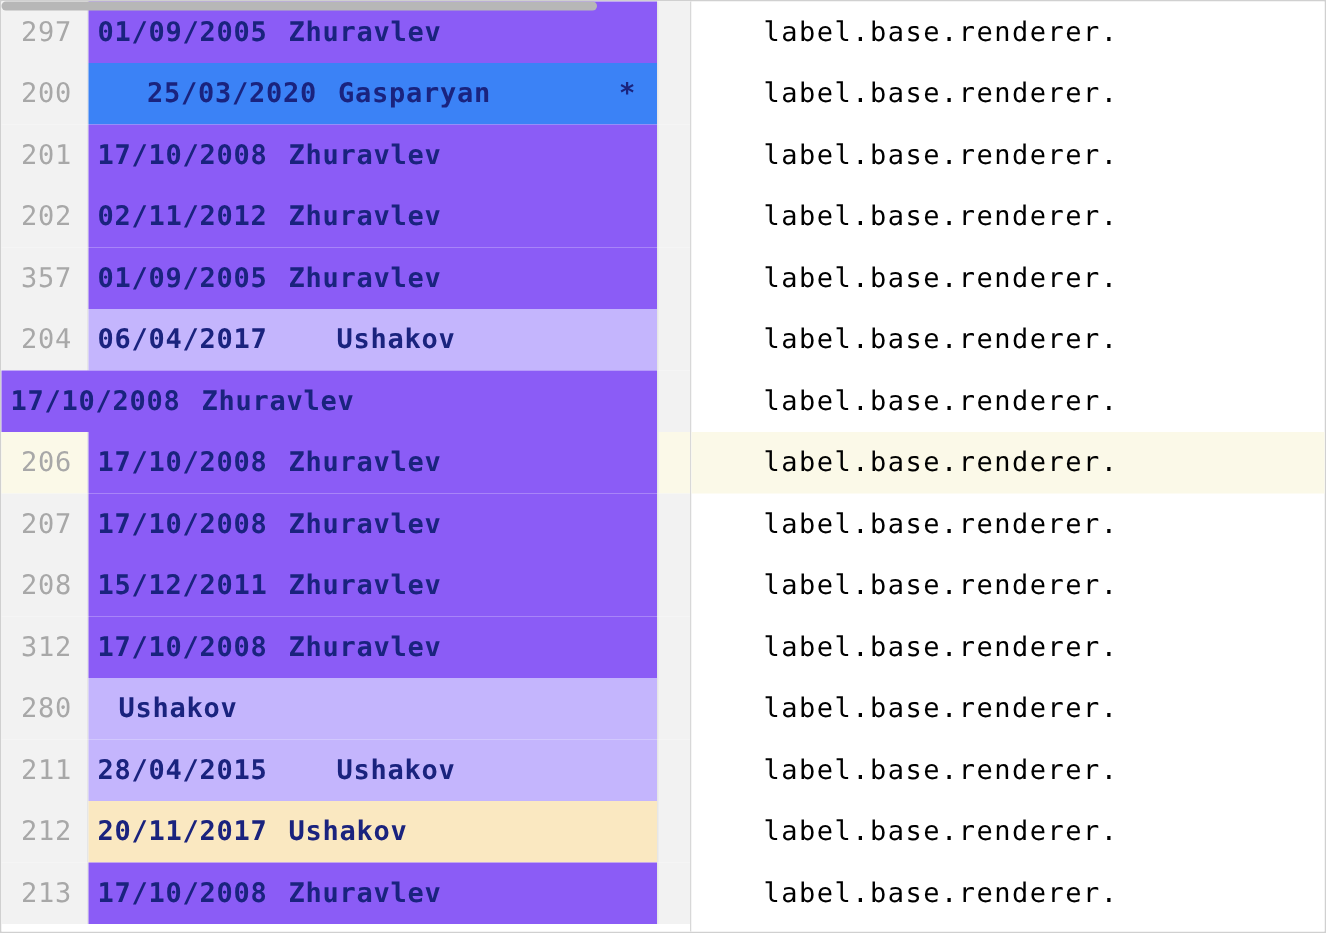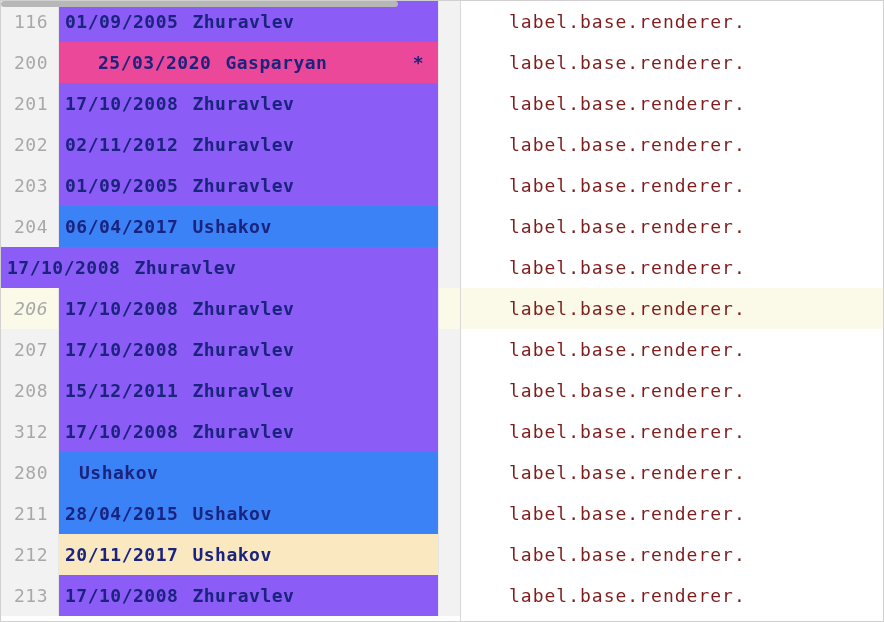--- a/index.html
+++ b/index.html
@@ -39,21 +39,21 @@
     width: 58px;
     flex: none;
     text-align: right;
     padding-right: 10px;
     color: #a8a8a8;
     background: #f2f2f2;
     font-size: 18px;
     letter-spacing: 0.5px;
     border-right: 1px solid #e6e6e6;
   }
-  .row.highlight .gutter { background: #fbf9e8; font-style: italic; }
+  .row.highlight .gutter { background: #fbf9e8; }
   .annot {
     flex: 1;
     display: flex;
     padding: 0 6px 0 6px;
     font-weight: 600;
     letter-spacing: 0.5px;
     height: 100%;
     align-items: center;
   }
   .annot .date { color: #1a237e; }
@@ -61,28 +61,28 @@
   .annot .mark { color: #1a237e; font-weight: 700; padding-right: 8px; }
   .spacer {
     width: 22px;
     flex: none;
     background: #f2f2f2;
     height: 100%;
     border-left: 1px solid #e6e6e6;
   }
   .row.highlight .spacer { background: #fbf9e8; }
   .bg-green  { background: #8b5cf6; }
-  .bg-olive  { background: #ec4899; padding-left: 39px; }
-  .bg-red    { background: #3b82f6; }
+  .bg-olive  { background: #3b82f6; padding-left: 39px; }
+  .bg-red    { background: #c4b5fd; gap: 32px; }
   .bg-yellow { background: #fae8c1; }
   .code-row {
     height: 41px;
     line-height: 41px;
     padding-left: 48px;
-    color: #7f1d1d;
+    color: #000000;
     font-weight: 500;
     letter-spacing: 1px;
     white-space: pre;
   }
   .code-row.highlight { background: #fbf9e8; }
   .scroll-track {
     position: absolute;
     top: 0;
     left: 0;
     right: 0;
@@ -99,25 +99,25 @@
   }
 </style>
 </head>
 <body>
 
 <div class="viewport">
   <div class="scroll-track">
     <div class="scroll-thumb" style="width:45%;"></div>
   </div>
   <div class="annotate-pane" id="annotate-pane">
-      <div class="row"><div class="gutter">116</div><div class="annot bg-green"><span class="date">01/09/2005</span><span class="author">Zhuravlev</span><span class="mark"></span></div><div class="spacer"></div></div>
+      <div class="row"><div class="gutter">297</div><div class="annot bg-green"><span class="date">01/09/2005</span><span class="author">Zhuravlev</span><span class="mark"></span></div><div class="spacer"></div></div>
       <div class="row"><div class="gutter">200</div><div class="annot bg-olive"><span class="date">25/03/2020</span><span class="author">Gasparyan</span><span class="mark">*</span></div><div class="spacer"></div></div>
       <div class="row"><div class="gutter">201</div><div class="annot bg-green"><span class="date">17/10/2008</span><span class="author">Zhuravlev</span><span class="mark"></span></div><div class="spacer"></div></div>
       <div class="row"><div class="gutter">202</div><div class="annot bg-green"><span class="date">02/11/2012</span><span class="author">Zhuravlev</span><span class="mark"></span></div><div class="spacer"></div></div>
-      <div class="row"><div class="gutter">203</div><div class="annot bg-green"><span class="date">01/09/2005</span><span class="author">Zhuravlev</span><span class="mark"></span></div><div class="spacer"></div></div>
+      <div class="row"><div class="gutter">357</div><div class="annot bg-green"><span class="date">01/09/2005</span><span class="author">Zhuravlev</span><span class="mark"></span></div><div class="spacer"></div></div>
       <div class="row"><div class="gutter">204</div><div class="annot bg-red"><span class="date">06/04/2017</span><span class="author">Ushakov</span><span class="mark"></span></div><div class="spacer"></div></div>
       <div class="row"><div class="annot bg-green"><span class="date">17/10/2008</span><span class="author">Zhuravlev</span><span class="mark"></span></div><div class="spacer"></div></div>
       <div class="row highlight"><div class="gutter">206</div><div class="annot bg-green"><span class="date">17/10/2008</span><span class="author">Zhuravlev</span><span class="mark"></span></div><div class="spacer"></div></div>
       <div class="row"><div class="gutter">207</div><div class="annot bg-green"><span class="date">17/10/2008</span><span class="author">Zhuravlev</span><span class="mark"></span></div><div class="spacer"></div></div>
       <div class="row"><div class="gutter">208</div><div class="annot bg-green"><span class="date">15/12/2011</span><span class="author">Zhuravlev</span><span class="mark"></span></div><div class="spacer"></div></div>
       <div class="row"><div class="gutter">312</div><div class="annot bg-green"><span class="date">17/10/2008</span><span class="author">Zhuravlev</span><span class="mark"></span></div><div class="spacer"></div></div>
       <div class="row"><div class="gutter">280</div><div class="annot bg-red"><span class="author">Ushakov</span><span class="mark"></span></div><div class="spacer"></div></div>
       <div class="row"><div class="gutter">211</div><div class="annot bg-red"><span class="date">28/04/2015</span><span class="author">Ushakov</span><span class="mark"></span></div><div class="spacer"></div></div>
       <div class="row"><div class="gutter">212</div><div class="annot bg-yellow"><span class="date">20/11/2017</span><span class="author">Ushakov</span><span class="mark"></span></div><div class="spacer"></div></div>
       <div class="row"><div class="gutter">213</div><div class="annot bg-green"><span class="date">17/10/2008</span><span class="author">Zhuravlev</span><span class="mark"></span></div><div class="spacer"></div></div>

